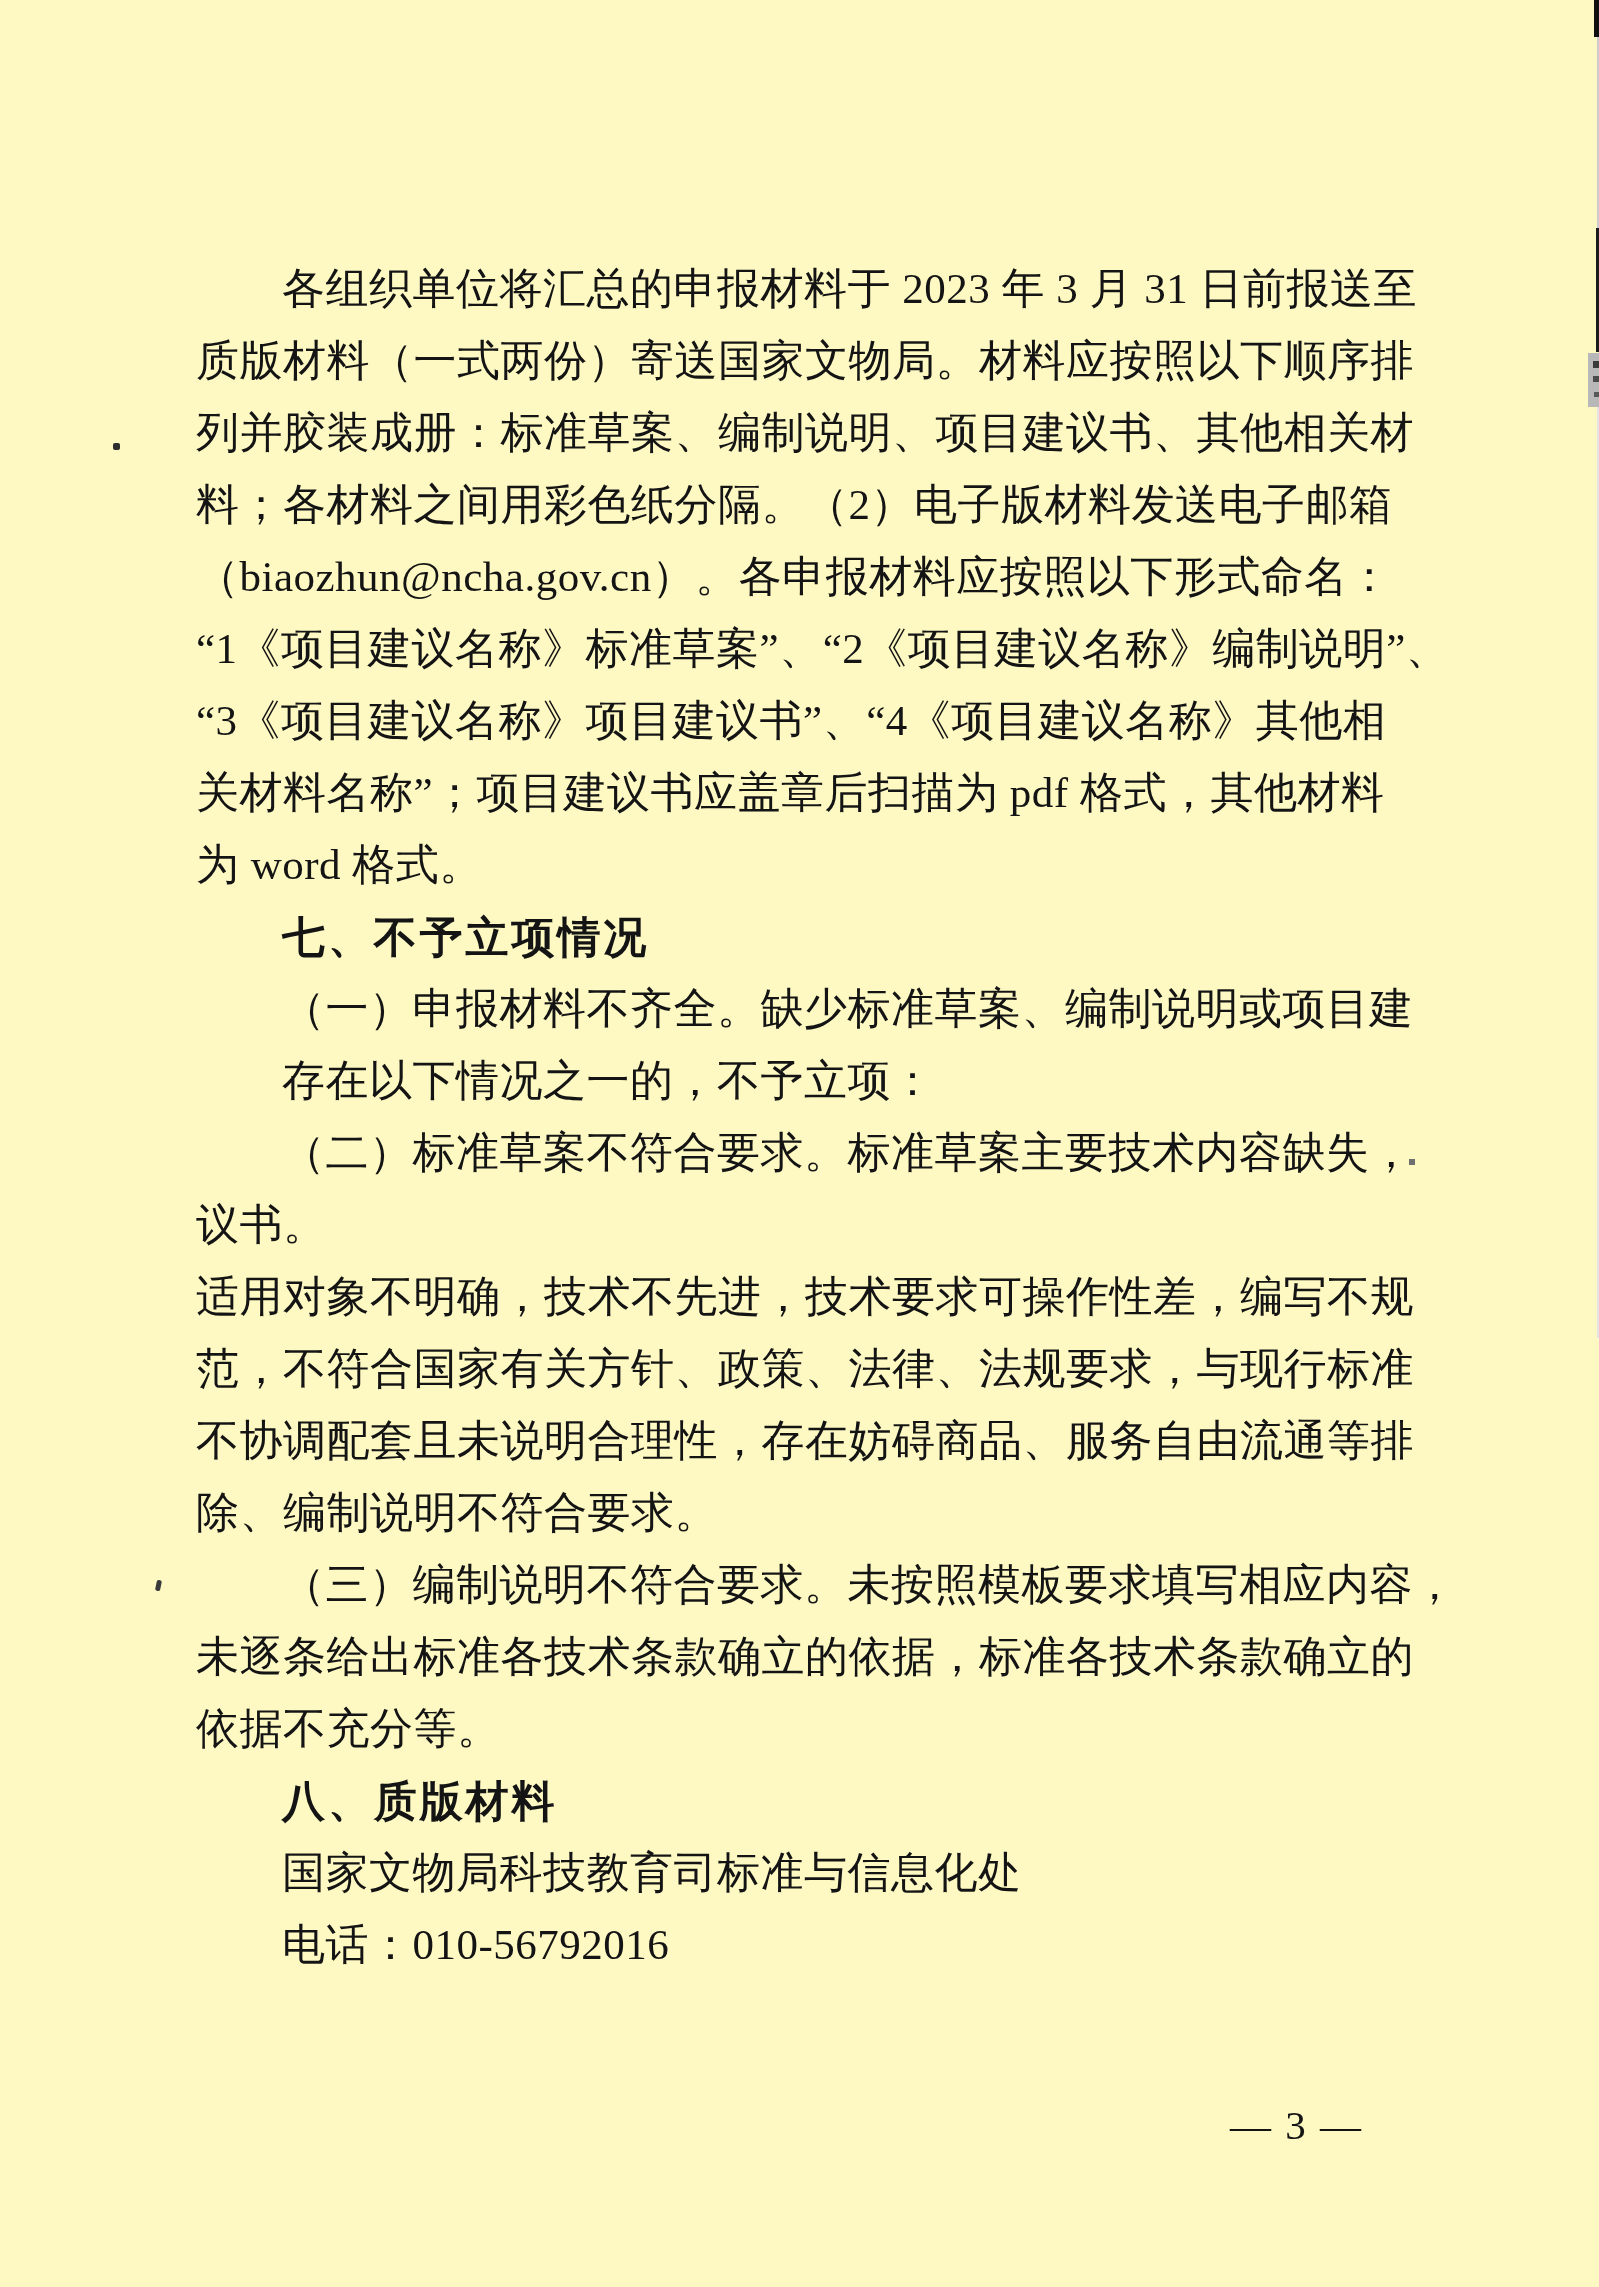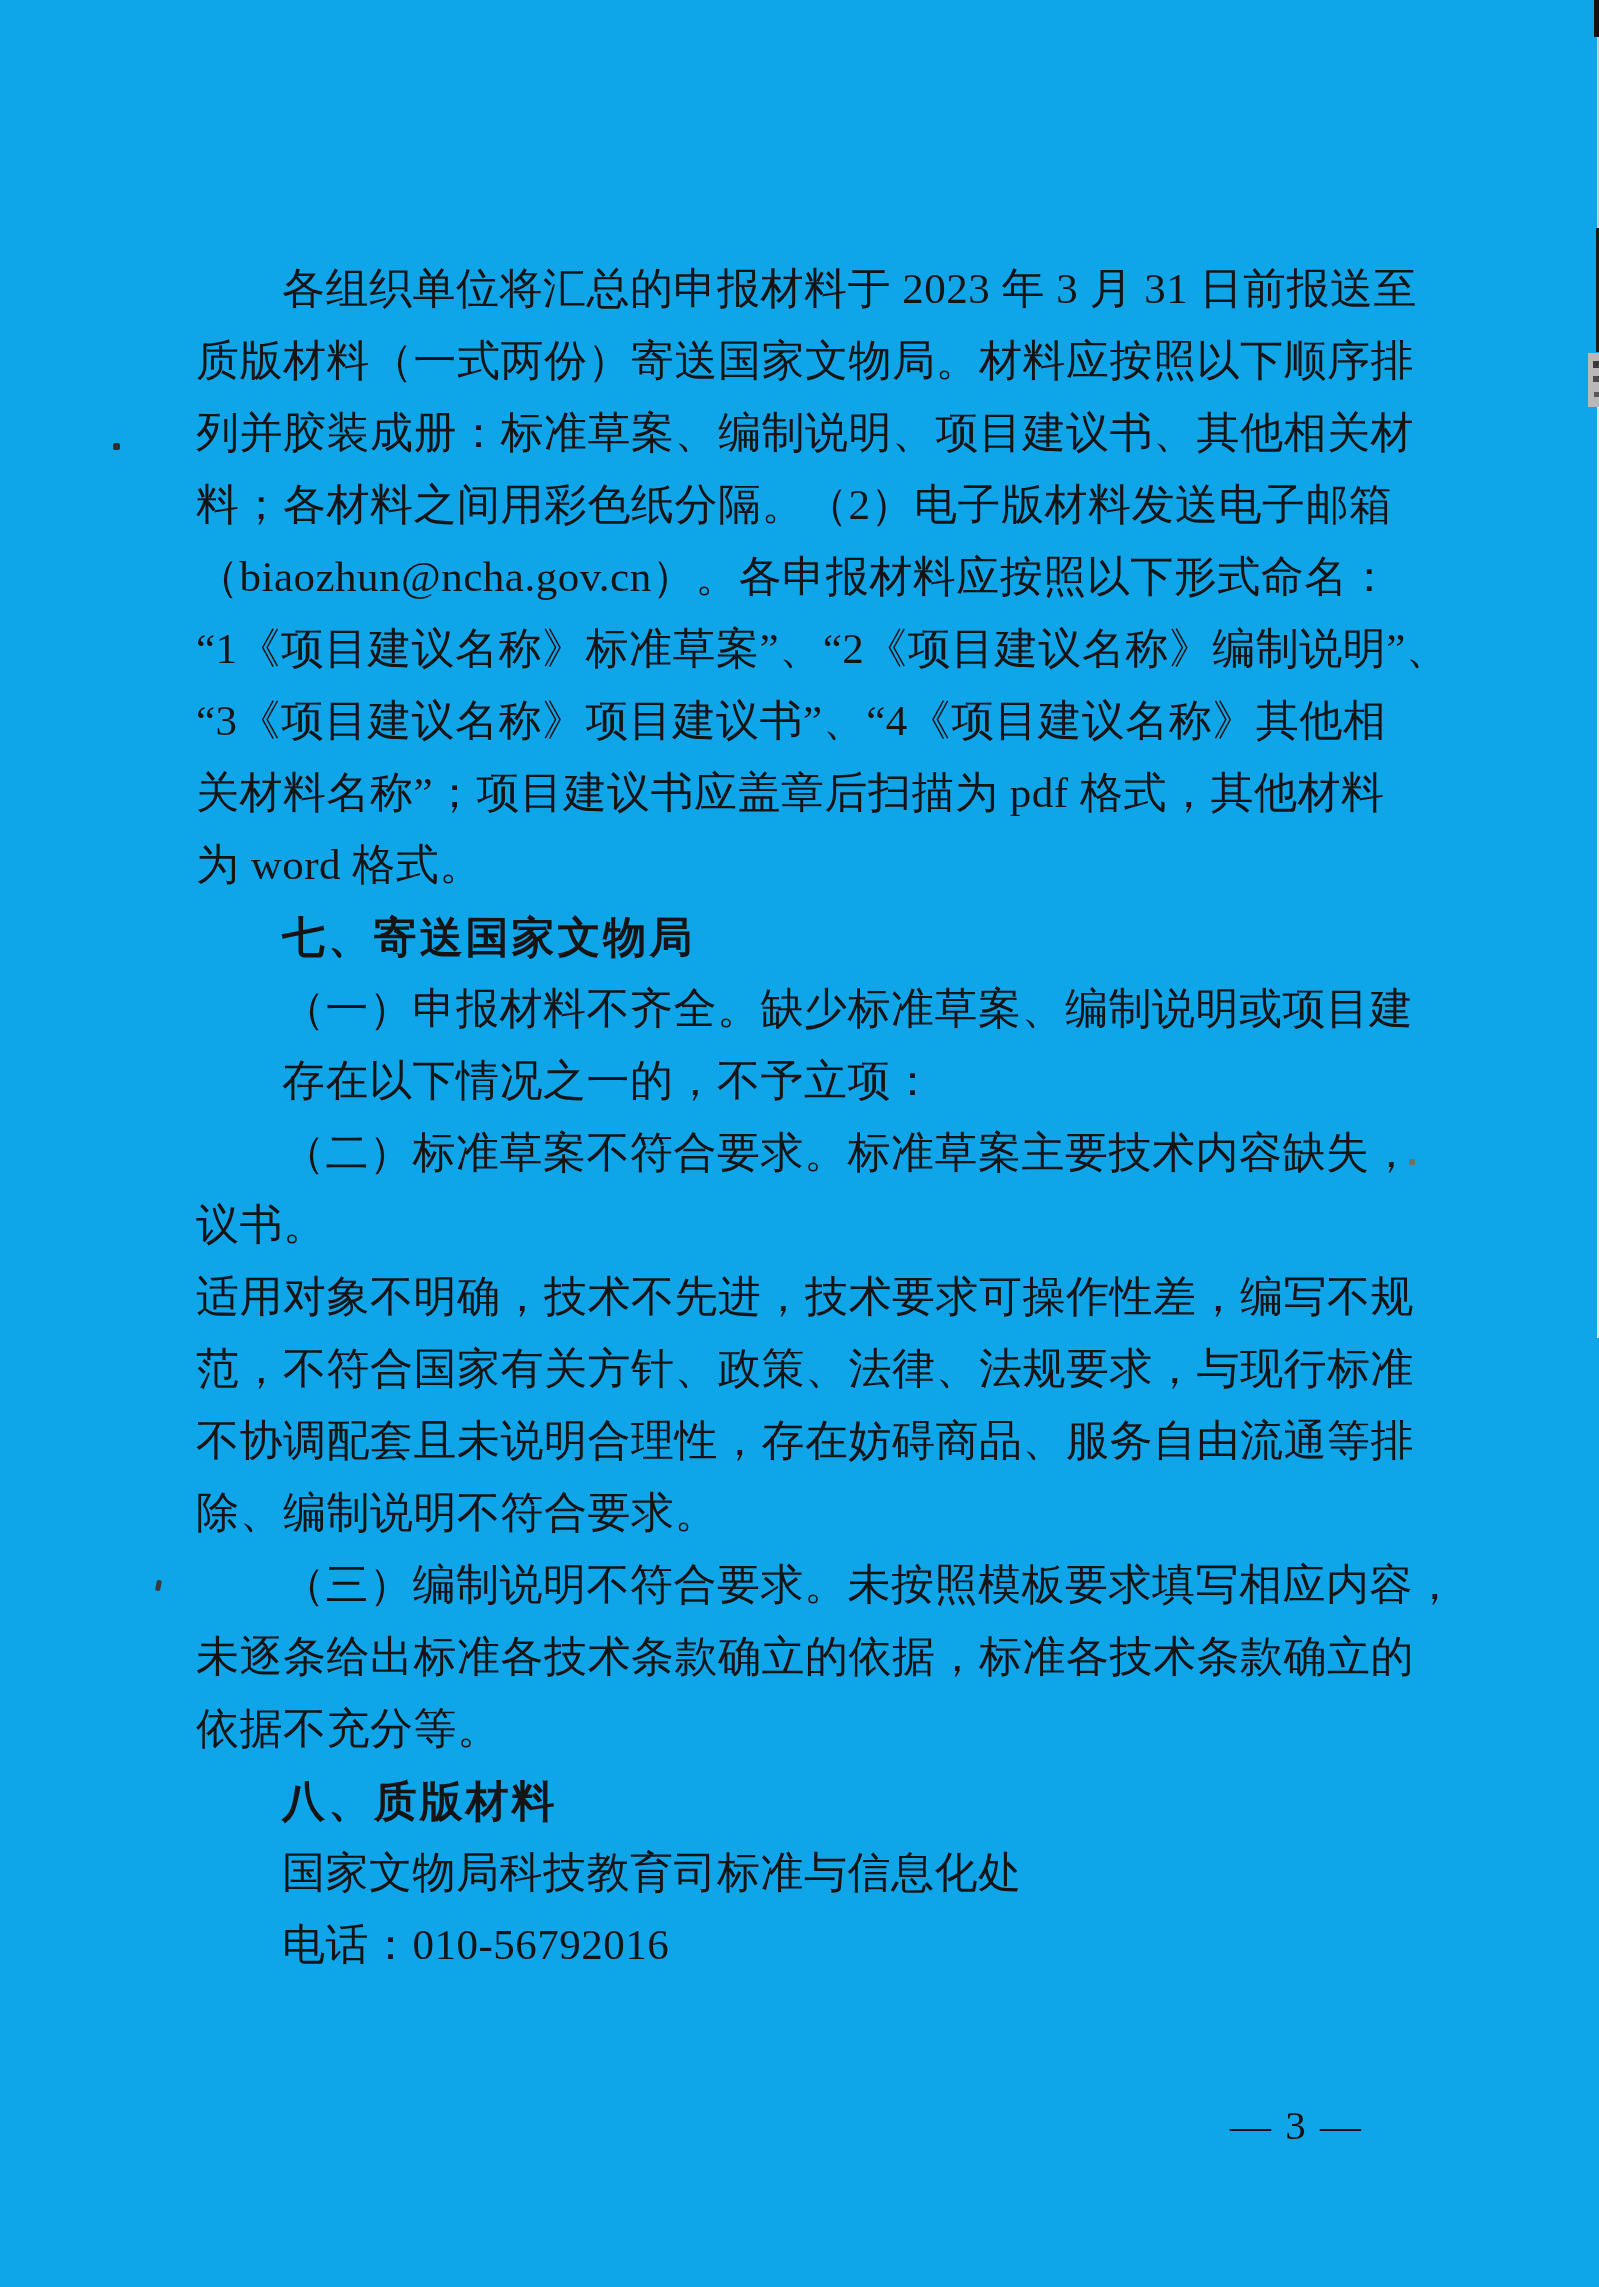--- a/index.html
+++ b/index.html
@@ -12,21 +12,21 @@
     background: #ffffff;
     position: relative;
     overflow: hidden;
     font-family: "Liberation Serif", serif;
   }
   .page {
     position: absolute;
     inset: 0;
     width: 1600px;
     height: 2288px;
-    background: #0ea5e9;
+    background: #fef9c3;
   }
   .text-block {
     position: absolute;
     left: 196px;
     top: 253px;
     width: 1176px;
     color: #141414;
     font-size: 43px;
   }
   .line {
@@ -80,21 +80,21 @@
   <main class="text-block">
     <div class="line indent">各组织单位将汇总的申报材料于 2023 年 3 月 31 日前报送至</div>
     <div class="line">质版材料（一式两份）寄送国家文物局。材料应按照以下顺序排</div>
     <div class="line">列并胶装成册：标准草案、编制说明、项目建议书、其他相关材</div>
     <div class="line">料；各材料之间用彩色纸分隔。（2）电子版材料发送电子邮箱</div>
     <div class="line">（biaozhun@ncha.gov.cn）。各申报材料应按照以下形式命名：</div>
     <div class="line">“1《项目建议名称》标准草案”、“2《项目建议名称》编制说明”、</div>
     <div class="line">“3《项目建议名称》项目建议书”、“4《项目建议名称》其他相</div>
     <div class="line">关材料名称”；项目建议书应盖章后扫描为 pdf 格式，其他材料</div>
     <div class="line">为 word 格式。</div>
-    <div class="line indent heading">七、寄送国家文物局</div>
+    <div class="line indent heading">七、不予立项情况</div>
     <div class="line indent">（一）申报材料不齐全。缺少标准草案、编制说明或项目建</div>
     <div class="line indent">存在以下情况之一的，不予立项：</div>
     <div class="line indent">（二）标准草案不符合要求。标准草案主要技术内容缺失，</div>
     <div class="line">议书。</div>
     <div class="line">适用对象不明确，技术不先进，技术要求可操作性差，编写不规</div>
     <div class="line">范，不符合国家有关方针、政策、法律、法规要求，与现行标准</div>
     <div class="line">不协调配套且未说明合理性，存在妨碍商品、服务自由流通等排</div>
     <div class="line">除、编制说明不符合要求。</div>
     <div class="line indent">（三）编制说明不符合要求。未按照模板要求填写相应内容，</div>
     <div class="line">未逐条给出标准各技术条款确立的依据，标准各技术条款确立的</div>

